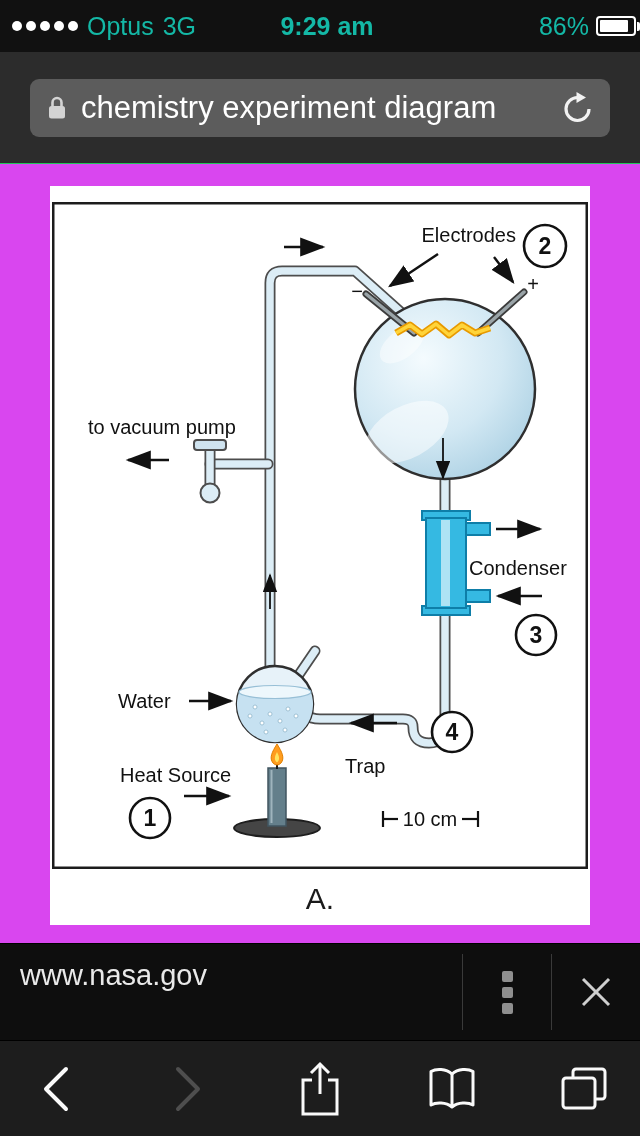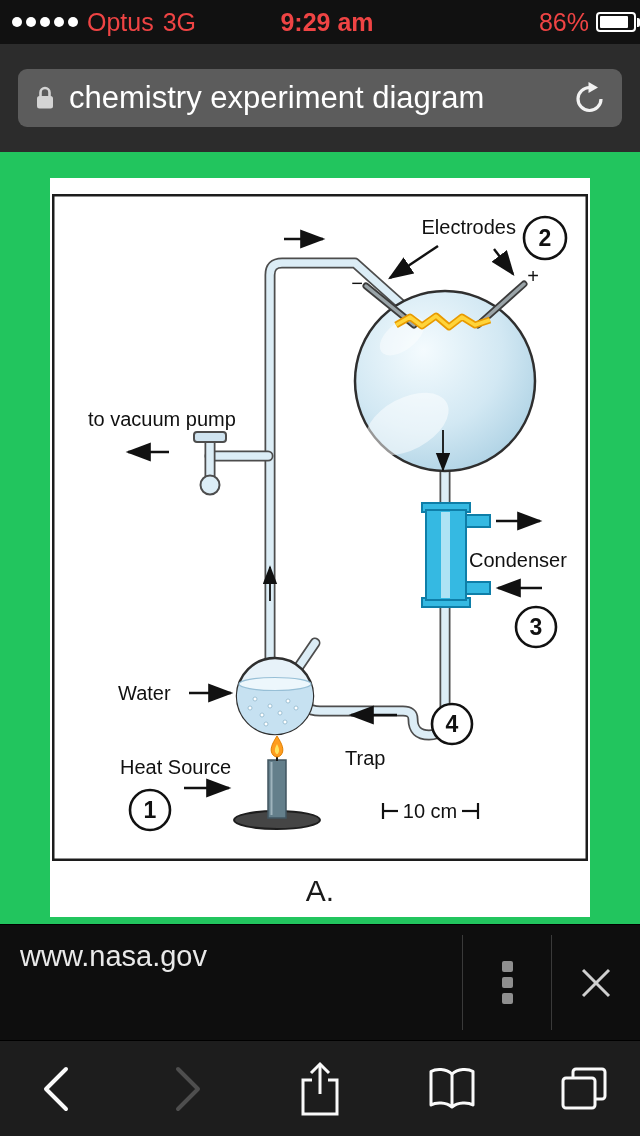--- a/index.html
+++ b/index.html
@@ -1,57 +1,57 @@
 <!DOCTYPE html>
 <html><head>
 <meta charset="utf-8">
 <style>
   * { box-sizing: border-box; }
   html,body { margin:0; padding:0; background:#000; }
   body { width:640px; height:1136px; font-family:"Liberation Sans","DejaVu Sans",sans-serif; }
   .phone { width:640px; height:1136px; display:flex; flex-direction:column; background:#191919; overflow:hidden; }
 
   
-  .status-bar { height:44px; background:#111; color:#ef4444; display:flex; align-items:center; position:relative; font-size:25px; flex:0 0 auto; }
+  .status-bar { height:52px; background:#111; color:#14b8a6; display:flex; align-items:center; position:relative; font-size:25px; flex:0 0 auto; }
   .sb-left { display:flex; align-items:center; padding-left:12px; gap:9px; }
   .sig-dots { display:flex; gap:4px; align-items:center; }
   .sig-dots .dot { width:10px; height:10px; border-radius:50%; background:#fff; }
   .sb-time { position:absolute; left:14px; right:0; text-align:center; font-weight:700; }
   .sb-right { margin-left:auto; display:flex; align-items:center; gap:7px; padding-right:0; }
   .battery { display:flex; align-items:center; }
   .battery-body { width:40px; height:20px; border:2px solid #fff; border-radius:4px; padding:2px; display:flex; }
   .battery-level { height:100%; background:#fff; border-radius:1px; }
   .battery-cap { width:3px; height:9px; background:#fff; border-radius:0 2px 2px 0; margin-left:1px; }
 
   
-  .url-section { height:112px; background:#2c2c2c; display:flex; align-items:center; padding:0 18px; border-bottom:4px solid #22c55e; flex:0 0 auto; }
+  .url-section { height:112px; background:#2c2c2c; display:flex; align-items:center; padding:0 30px; border-bottom:1px solid #22c55e; flex:0 0 auto; }
   .url-field { flex:1; height:58px; background:#5c5c5c; border-radius:9px; display:flex; align-items:center; padding:0 16px; }
   .lock-icon { flex:0 0 auto; margin-right:13px; display:flex; }
   .url-text { color:#fff; font-size:31px; flex:1; white-space:nowrap; overflow:hidden; }
   .reload-btn { flex:0 0 auto; display:flex; }
 
   
-  .content { flex:1 1 auto; background:#22c55e; display:flex; justify-content:center; align-items:flex-start; padding-top:22px; }
+  .content { flex:1 1 auto; background:#d946ef; display:flex; justify-content:center; align-items:flex-start; padding-top:22px; }
   .image-card { width:540px; background:#fff; padding:16px 2px 0 2px; }
   .figure-caption { height:52px; display:flex; align-items:center; justify-content:center; font-size:30px; color:#1a1a1a; }
   svg text { font-family:"Liberation Sans","DejaVu Sans",sans-serif; font-size:20px; fill:#111; }
   .tube-o { fill:none; stroke:#4d4d4d; stroke-width:11; stroke-linejoin:round; stroke-linecap:round; }
   .tube-i { fill:none; stroke:#dcedf6; stroke-width:7.5; stroke-linejoin:round; stroke-linecap:round; }
   .arr { stroke:#111; stroke-width:2.4; marker-end:url(#ah); }
   .arr-thin { stroke:#111; stroke-width:1.8; marker-end:url(#ah); }
   .rod-o { stroke:#3c3c3c; stroke-width:7; stroke-linecap:round; }
   .rod-i { stroke:#9aa4a8; stroke-width:3.5; stroke-linecap:round; }
   .spark-o { fill:none; stroke:#e89a00; stroke-width:7; stroke-linejoin:round; }
   .spark-i { fill:none; stroke:#ffd43a; stroke-width:3.5; stroke-linejoin:round; }
   .stepc { fill:#fff; stroke:#111; stroke-width:2.6; }
   .stepn { font-size:23px; font-weight:700; text-anchor:middle; }
   .scalebar { stroke:#111; stroke-width:2.2; }
 
   
-  .result-bar { height:116px; background:#0e0e0e; border-top:1px solid #000; display:flex; align-items:stretch; flex:0 0 auto; }
+  .result-bar { height:97px; background:#0e0e0e; border-top:1px solid #000; display:flex; align-items:stretch; flex:0 0 auto; }
   .result-text { flex:1; padding:15px 10px 0 20px; overflow:hidden; }
   .source-link { color:#e9e9e9; font-size:29px; margin-bottom:6px; white-space:nowrap; }
   .copyright-note { color:#7c7c7c; font-size:24px; white-space:nowrap; }
   .vdiv { width:1px; background:#3a3a3a; margin:10px 0; }
   .bar-btn { width:88px; display:flex; align-items:center; justify-content:center; }
   .menu-dots { display:flex; flex-direction:column; gap:5px; }
   .menu-dots span { width:11px; height:11px; background:#8f8f8f; border-radius:2px; display:block; }
 
   
   .toolbar { height:96px; background:#1d1d1d; border-top:1px solid #000; display:flex; align-items:center; justify-content:space-between; padding:0 24px; flex:0 0 auto; }

